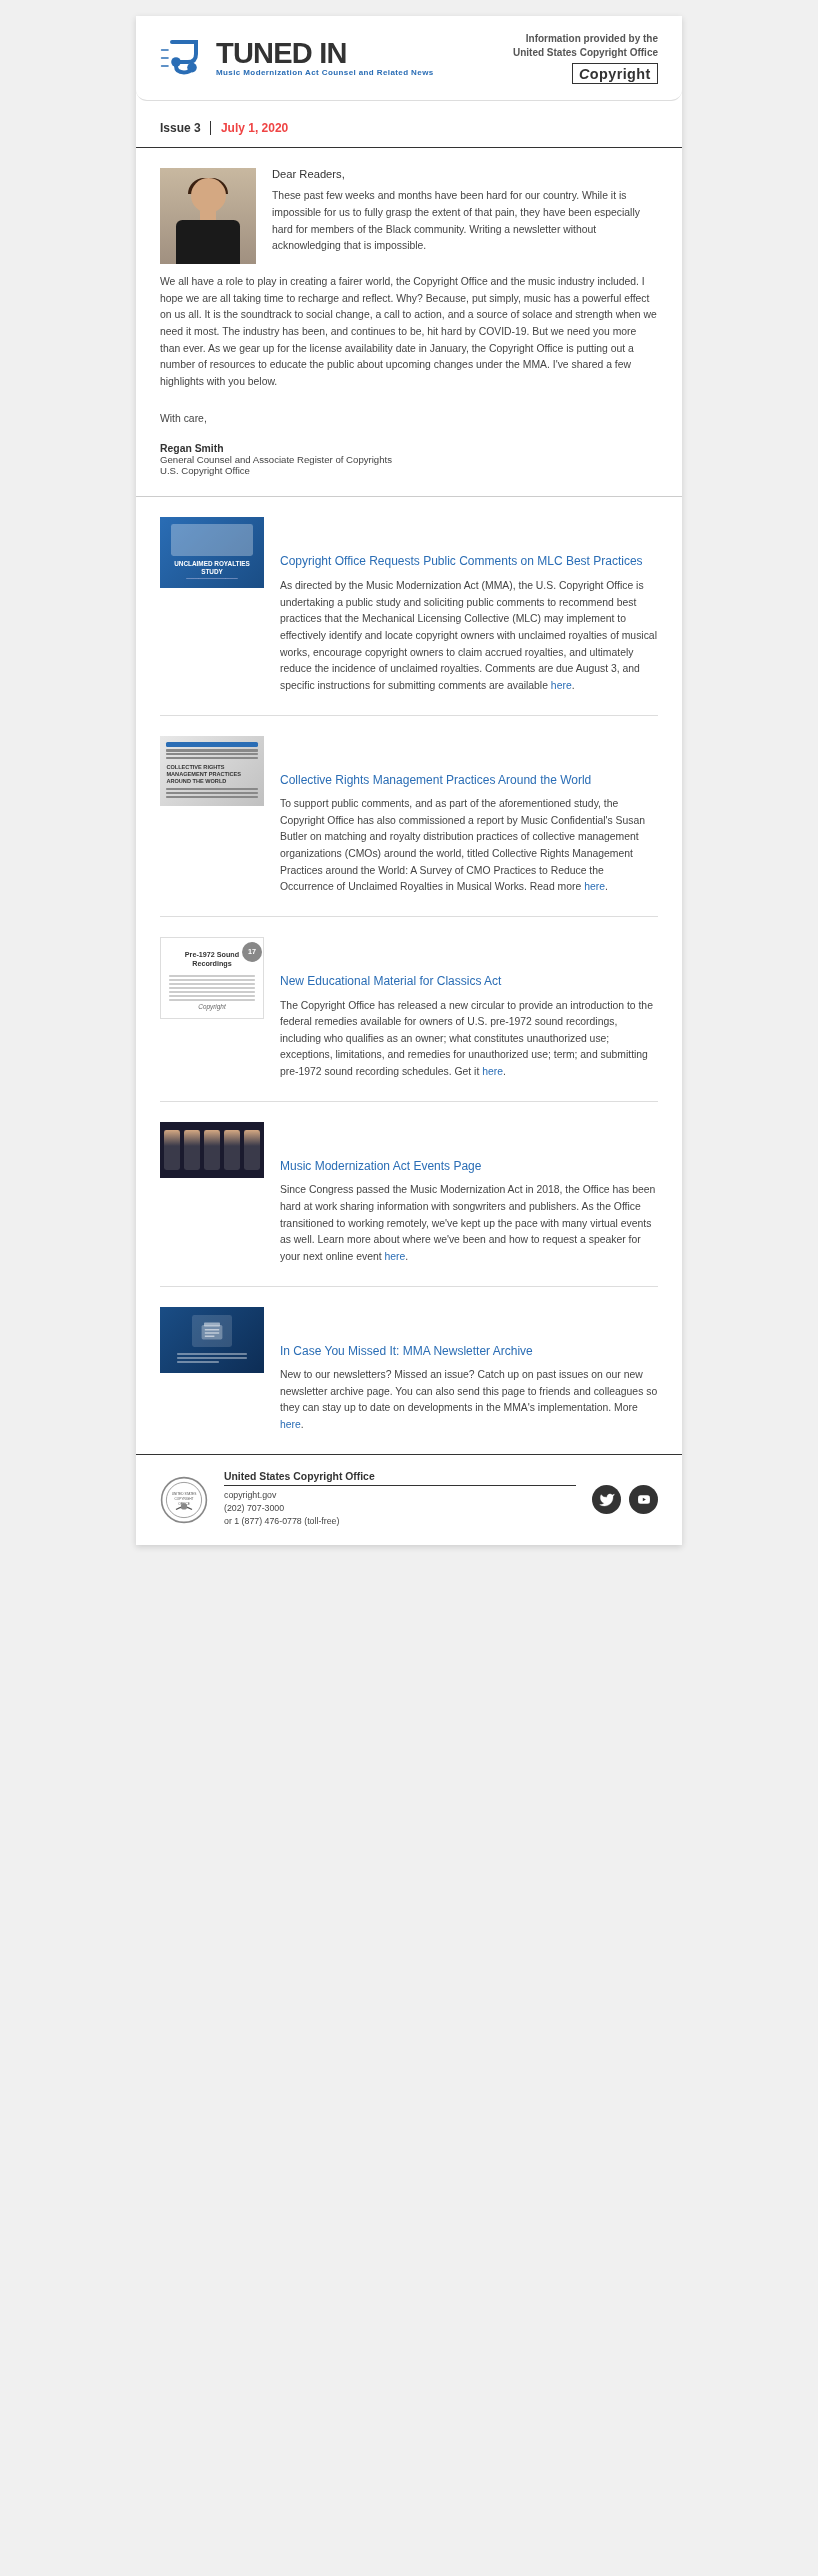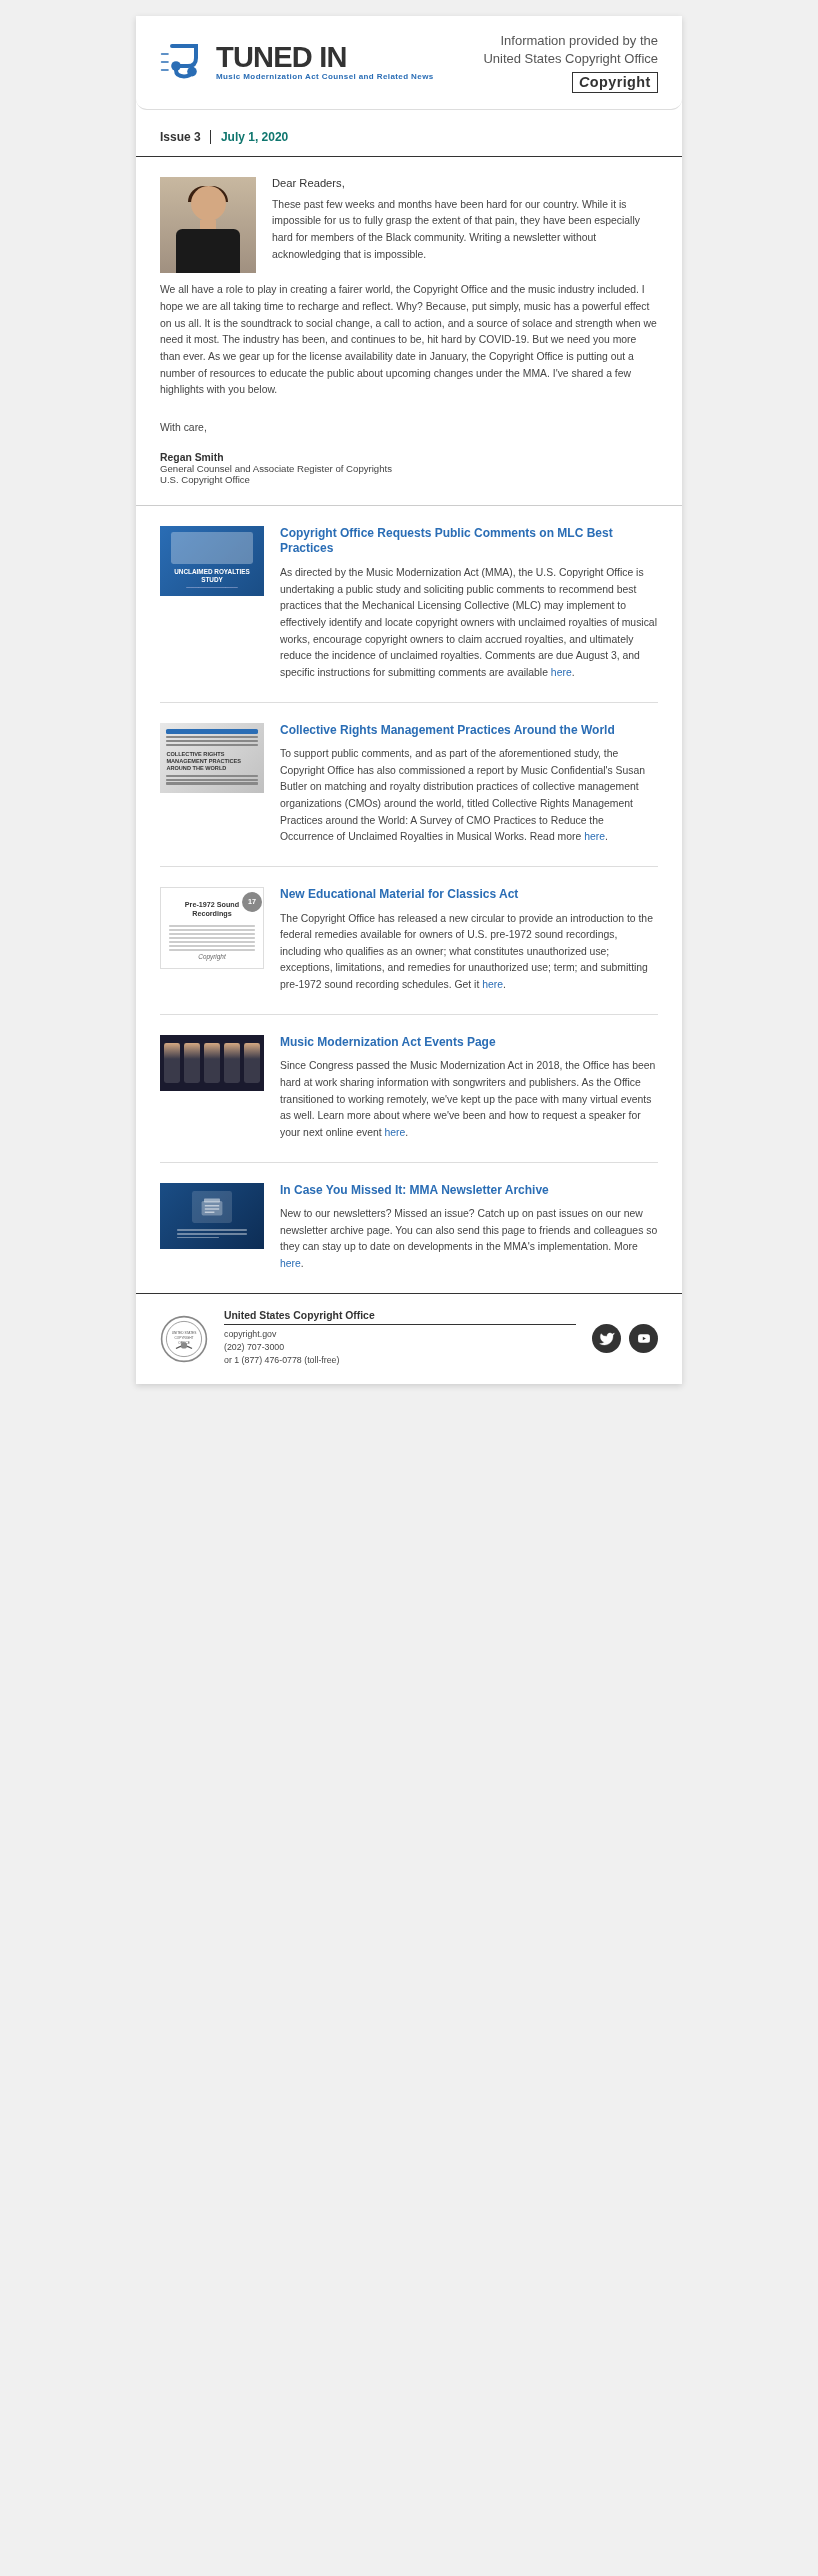--- a/index.html
+++ b/index.html
@@ -49,23 +49,24 @@
     .logo-subtitle {
       font-size: 8px;
       color: #2a6db5;
       font-weight: bold;
       letter-spacing: 0.4px;
     }
     .header-right {
       text-align: right;
     }
     .header-info-text {
-      font-size: 13px;
+      font-size: 10px;
       color: #555;
       line-height: 1.4;
+      font-weight: bold;
     }
     .copyright-badge {
       font-size: 14.4px;
       font-weight: bold;
       color: #333;
       border: 1.6px solid #333;
       padding: 1.6px 6.4px;
       display: inline-block;
       margin-top: 3.2px;
       letter-spacing: 0.4px;
@@ -94,21 +95,21 @@
       font-size: 12px;
       font-weight: bold;
       color: #333;
       border-right: 1.6px solid #333;
       padding-right: 9.6px;
       margin-right: 9.6px;
     }
     .issue-date {
       font-size: 12px;
       font-weight: bold;
-      color: #0f766e;
+      color: #ef4444;
     }
 
     
     .letter-section {
       padding: 20px 24px;
       border-bottom: 1.6px solid #ccc;
     }
     .letter-top {
       display: flex;
       gap: 16px;
@@ -160,25 +161,26 @@
       width: 104px;
       height: 80px;
       flex-shrink: 0;
       overflow: hidden;
     }
     .news-content {
       flex: 1;
     }
     .news-title {
       font-size: 12px;
-      font-weight: bold;
+      font-weight: normal;
       color: #2a6db5;
       margin-bottom: 8px;
       line-height: 1.3;
       text-decoration: none;
+      margin-top: 37px;
     }
     .news-body {
       font-size: 10.4px;
       color: #444;
       line-height: 1.6;
     }
     .news-link {
       color: #2a6db5;
       text-decoration: none;
       font-size: 10.4px;

